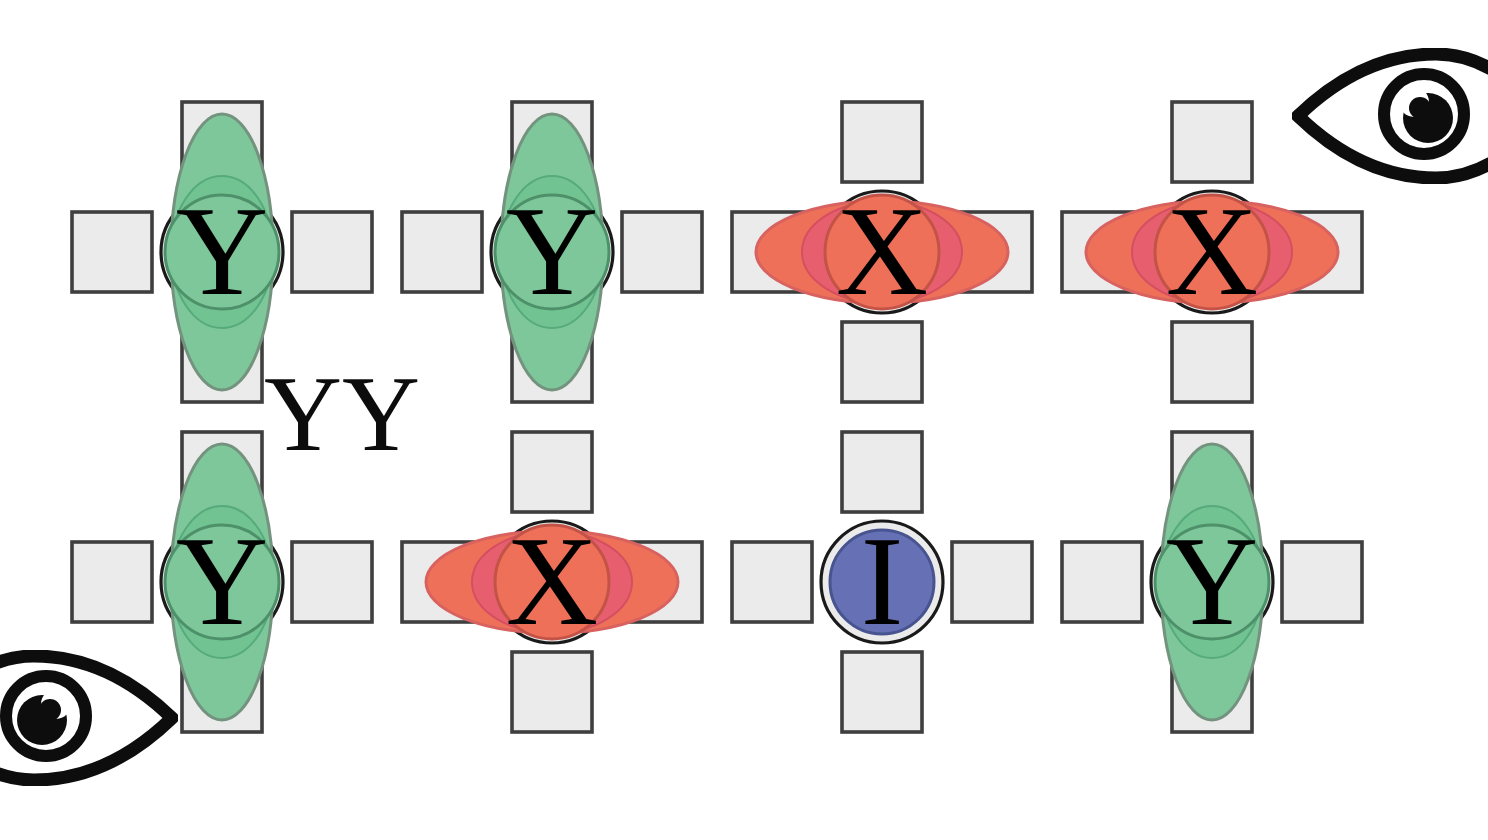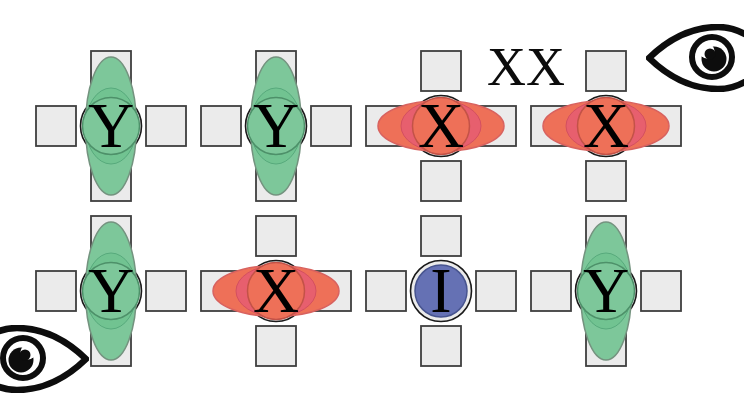--- a/index.html
+++ b/index.html
@@ -20,21 +20,21 @@
   .label-xx{left:487px;top:40px;}
   .label-yy{left:132px;top:180px;}
   .eye{position:absolute;width:130px;height:68px;}
   .eye-tr{left:646px;top:24px;}
   .eye-bl{left:-41px;top:325px;transform:scaleX(-1);}
 </style>
 </head>
 <body>
 
 <div class="canvas">
-  <div class="grouplabel label-xx">XX</div>
+  <div class="grouplabel label-yy">YY</div>
   <div id="stimuli-layer">
       <svg class="stim" width="160" height="160" viewBox="0 0 160 160" style="left: 31px; top: 46px;">
         <rect x="5" y="60" width="40" height="40" fill="#ebebeb" stroke="#3f3f3f" stroke-width="1.8"></rect>
         <rect x="115" y="60" width="40" height="40" fill="#ebebeb" stroke="#3f3f3f" stroke-width="1.8"></rect>
         <rect x="60" y="5" width="40" height="150" fill="#ebebeb" stroke="#3f3f3f" stroke-width="1.8"></rect>
         <circle cx="80" cy="80" r="30.5" fill="#ebebeb" stroke="#1a1a1a" stroke-width="1.6"></circle>
         <ellipse cx="80" cy="80" rx="25.5" ry="69" fill="#7dc79a" stroke="#74937f" stroke-width="1.5"></ellipse>
         <ellipse cx="80" cy="80" rx="25.5" ry="38" fill="#71c391" stroke="#57aa7c" stroke-width="1"></ellipse>
         <circle cx="80" cy="80" r="28.5" fill="#7dc79a" stroke="#4d9069" stroke-width="1.5"></circle>
         <text x="80" y="101" text-anchor="middle" font-size="64" fill="#000000" font-family="&quot;Liberation Serif&quot;,&quot;DejaVu Serif&quot;,serif">Y</text>

